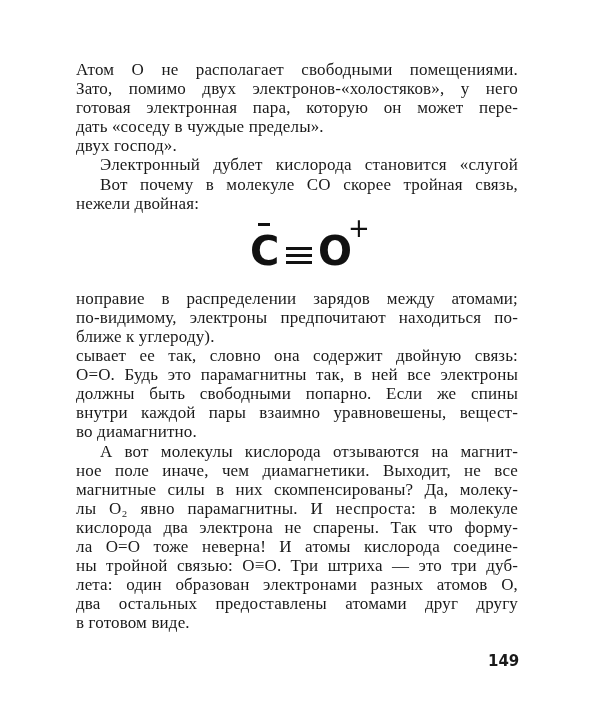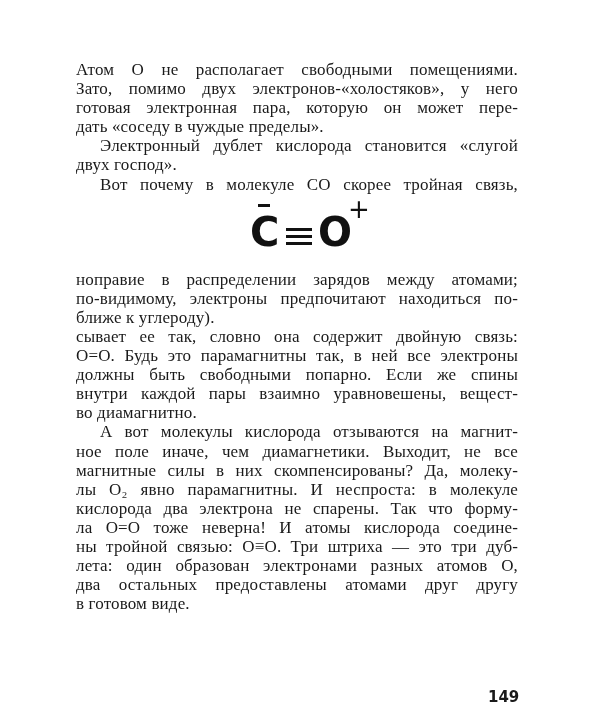--- a/index.html
+++ b/index.html
@@ -23,40 +23,41 @@
     position: absolute; left: 172px; top: 10px; height: 56px; width: 120px;
     font-family: "DejaVu Sans", sans-serif; font-weight: bold; color: #111;
   }
   .f-c { position: absolute; left: 2px; top: 8px; font-size: 40px; line-height: 40px; }
   .f-minus { position: absolute; left: 10px; top: 0px; width: 12px; height: 3px; background: #111; }
   .f-bond { position: absolute; left: 38px; top: 24px; width: 26px; }
   .f-bond span { display: block; height: 3px; background: #111; margin-bottom: 4px; }
   .f-o { position: absolute; left: 70px; top: 8px; font-size: 40px; line-height: 40px; }
   .f-plus { position: absolute; left: 100px; top: -8px; font-size: 26px; font-weight: normal; line-height: 26px; }
   .page-number {
-    position: absolute; left: 488px; top: 688px; font-family: "DejaVu Sans", sans-serif;
+    position: absolute; left: 488px; top: 652px; font-family: "DejaVu Sans", sans-serif;
     font-weight: bold; font-size: 15px;
   }
 </style>
 </head>
 <body>
 
 <div class="page">
   <div>
     <span class="line">Атом О не располагает свободными помещениями.</span>
     <span class="line">Зато, помимо двух электронов-«холостяков», у него</span>
     <span class="line">готовая электронная пара, которую он может пере-</span>
     <span class="line last">дать «соседу в чуждые пределы».</span>
   </div>
   <div>
+    <span class="line last">двух господ».</span>
     <span class="line indent">Электронный дублет кислорода становится «слугой</span>
-    <span class="line last">двух господ».</span>
   </div>
   <div>
     <span class="line indent">Вот почему в молекуле СО скорее тройная связь,</span>
+    <span class="line last">нежели двойная:</span>
   </div>
 
   <div class="formula">
     <div class="formula-inner">
       <span class="f-minus"></span>
       <span class="f-c">C</span>
       <span class="f-bond">
           <span></span>
           <span></span>
           <span></span>

